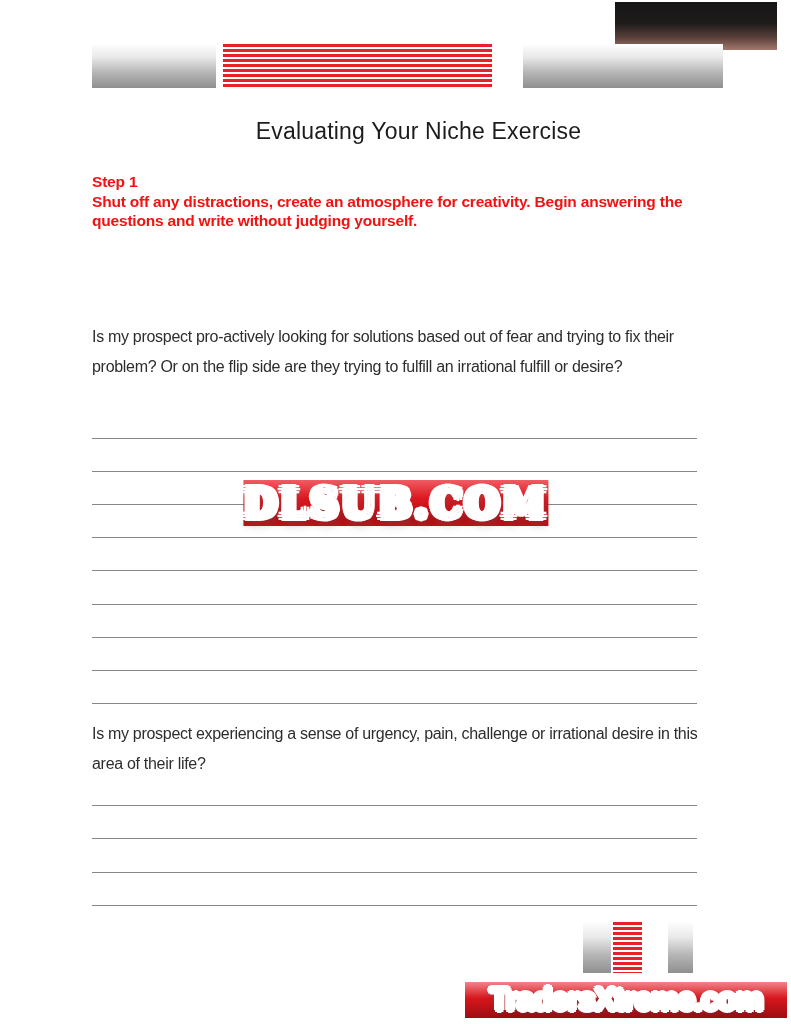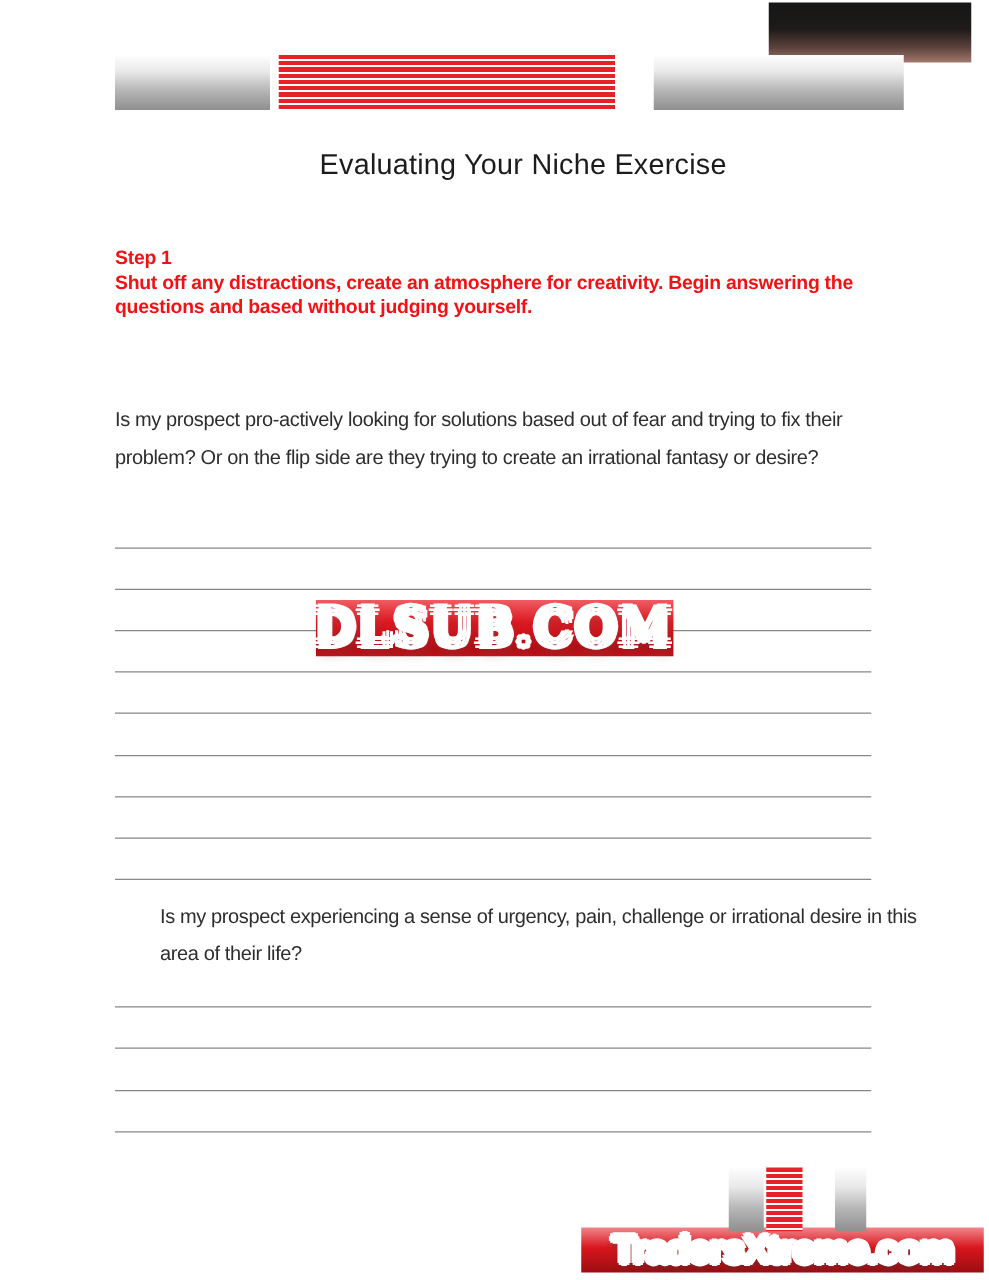--- a/index.html
+++ b/index.html
@@ -71,35 +71,35 @@
   .step {
     position: absolute;
     left: 92px;
     width: 612px;
     color: #f31112;
     font-weight: 700;
     font-size: 15.5px;
     line-height: 19.5px;
     letter-spacing: -0.2px;
   }
-  .step-1 { top: 197px; }
+  .step-1 { top: 172px; }
   .step-2 { top: 264px; }
 
   
   .question {
     position: absolute;
     left: 92px;
     width: 614px;
     color: #2d2d2d;
     font-size: 16px;
     line-height: 29.8px;
     letter-spacing: -0.3px;
   }
   .question-1 { top: 322px; }
-  .question-2 { top: 719px; margin-left: 36px; }
+  .question-2 { top: 719px; }
 
   
   .answer-lines {
     position: absolute;
     left: 92px;
     width: 605px;
   }
   .answer-lines-1 { top: 406px; }
   .answer-lines-2 { top: 772px; }
   .answer-line {
@@ -108,21 +108,21 @@
   }
   .answer-lines-2 .answer-line { height: 33.5px; }
 
   
   .dlsub {
     position: absolute;
     top: 480px;
     left: 50%;
     transform: translateX(-50%);
     font-family: "DejaVu Serif", "Liberation Serif", serif;
-    font-weight: 400;
+    font-weight: 700;
     font-size: 39px;
     letter-spacing: 3px;
     white-space: nowrap;
     background: linear-gradient(180deg, #ef5c62 0%, #dd1820 40%, #b50d13 85%, #c01117 100%);
     text-shadow:
       -3px -3px 0 #ffffff, 3px -3px 0 #ffffff,
       -3px  3px 0 #ffffff, 3px  3px 0 #ffffff,
       -4px  0   0 #ffffff, 4px  0   0 #ffffff,
        0   -4px 0 #ffffff, 0    4px 0 #ffffff,
        2px  7px 9px rgba(90,90,90,0.55);
@@ -139,21 +139,21 @@
   .vcf {
     font-size: 45px;
     font-weight: 400;
     letter-spacing: -3px;
     line-height: 44px;
     white-space: nowrap;
   }
   .vcf .logo-red { margin: 0 2px; }
   .tradersxtreme {
     display: block;
-    margin-top: 0px;
+    margin-top: 12px;
     font-size: 31px;
     font-weight: 700;
     letter-spacing: -1px;
     white-space: nowrap;
     background: linear-gradient(180deg, #f0858a 0%, #d8161d 45%, #9c0d12 100%);
     text-shadow:
       -2px -2px 0 #ffffff, 2px -2px 0 #ffffff,
       -2px  2px 0 #ffffff, 2px  2px 0 #ffffff,
       -3px  0   0 #ffffff, 3px  0   0 #ffffff,
        0   -3px 0 #ffffff, 0    3px 0 #ffffff,
@@ -168,27 +168,27 @@
   <div class="tc4s gtext">TC4S.net</div>
 
   <div class="logo-row">
     <span class="logo-silver gtext">VIDEO</span><span class="logo-red gtext">CONVERSION</span><span class="logo-silver gtext">FORMULA</span>
   </div>
 
   <div class="doc-title">Evaluating Your Niche Exercise</div>
 
   <div class="step step-1">
     <div>Step 1</div>
-    <div>Shut off any distractions, create an atmosphere for creativity. Begin answering the questions and based without judging yourself.</div>
+    <div>Shut off any distractions, create an atmosphere for creativity. Begin answering the questions and write without judging yourself.</div>
   </div>
 
   <div class="step step-2">
   </div>
 
-  <div class="question question-1">Is my prospect pro-actively looking for solutions based out of fear and trying to fix their problem? Or on the flip side are they trying to create an irrational fantasy or desire?</div>
+  <div class="question question-1">Is my prospect pro-actively looking for solutions based out of fear and trying to fix their problem? Or on the flip side are they trying to fulfill an irrational fulfill or desire?</div>
 
   <div class="answer-lines answer-lines-1">
       <div class="answer-line"></div>
       <div class="answer-line"></div>
       <div class="answer-line"></div>
       <div class="answer-line"></div>
       <div class="answer-line"></div>
       <div class="answer-line"></div>
       <div class="answer-line"></div>
       <div class="answer-line"></div>

